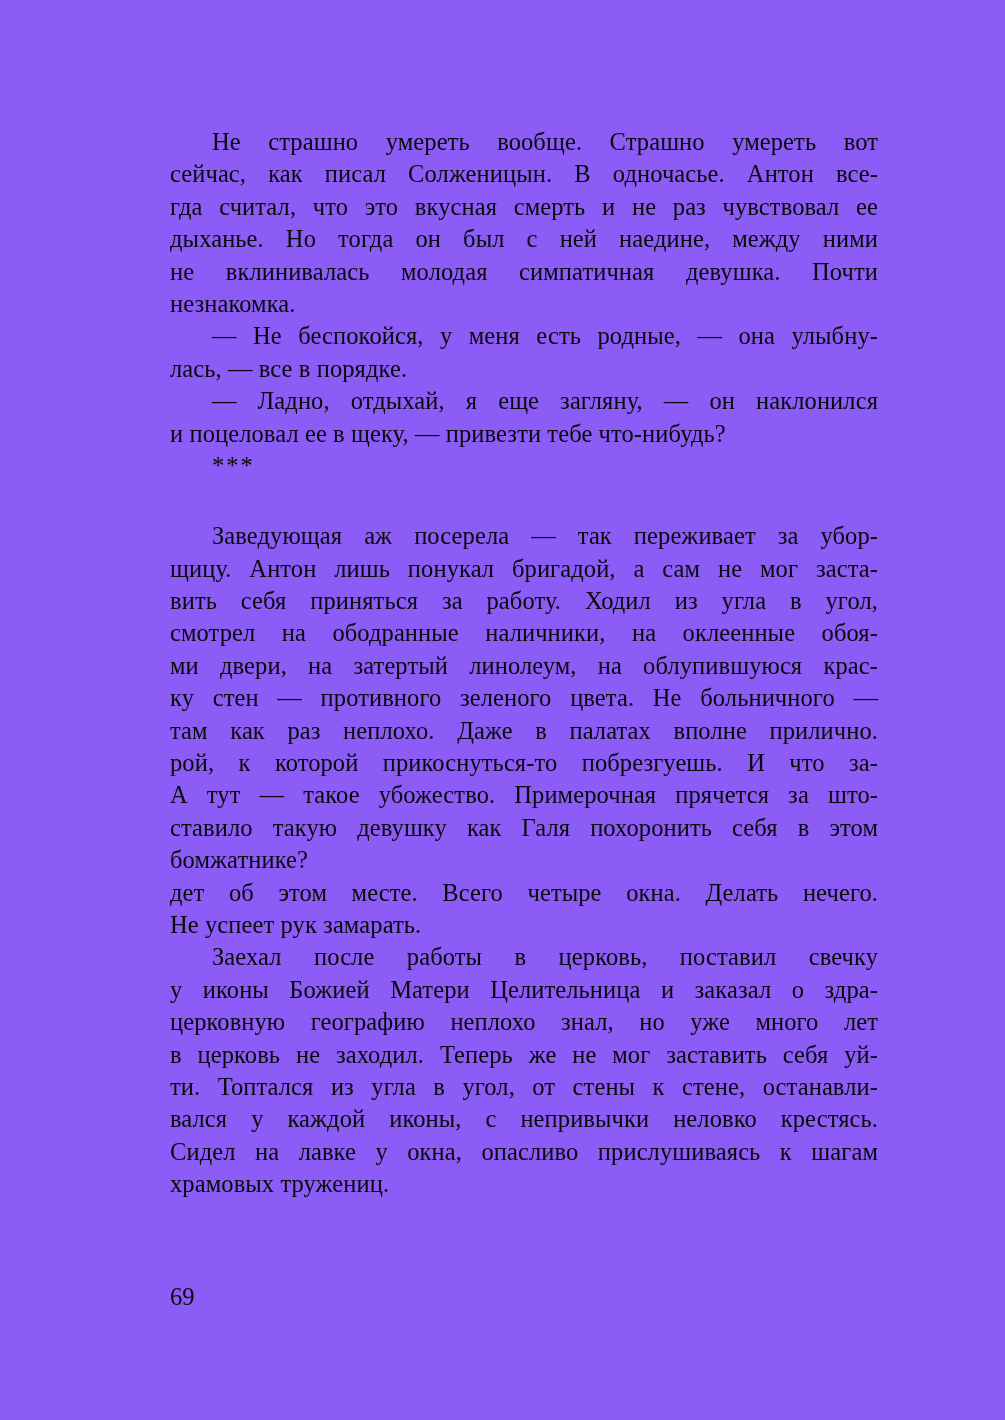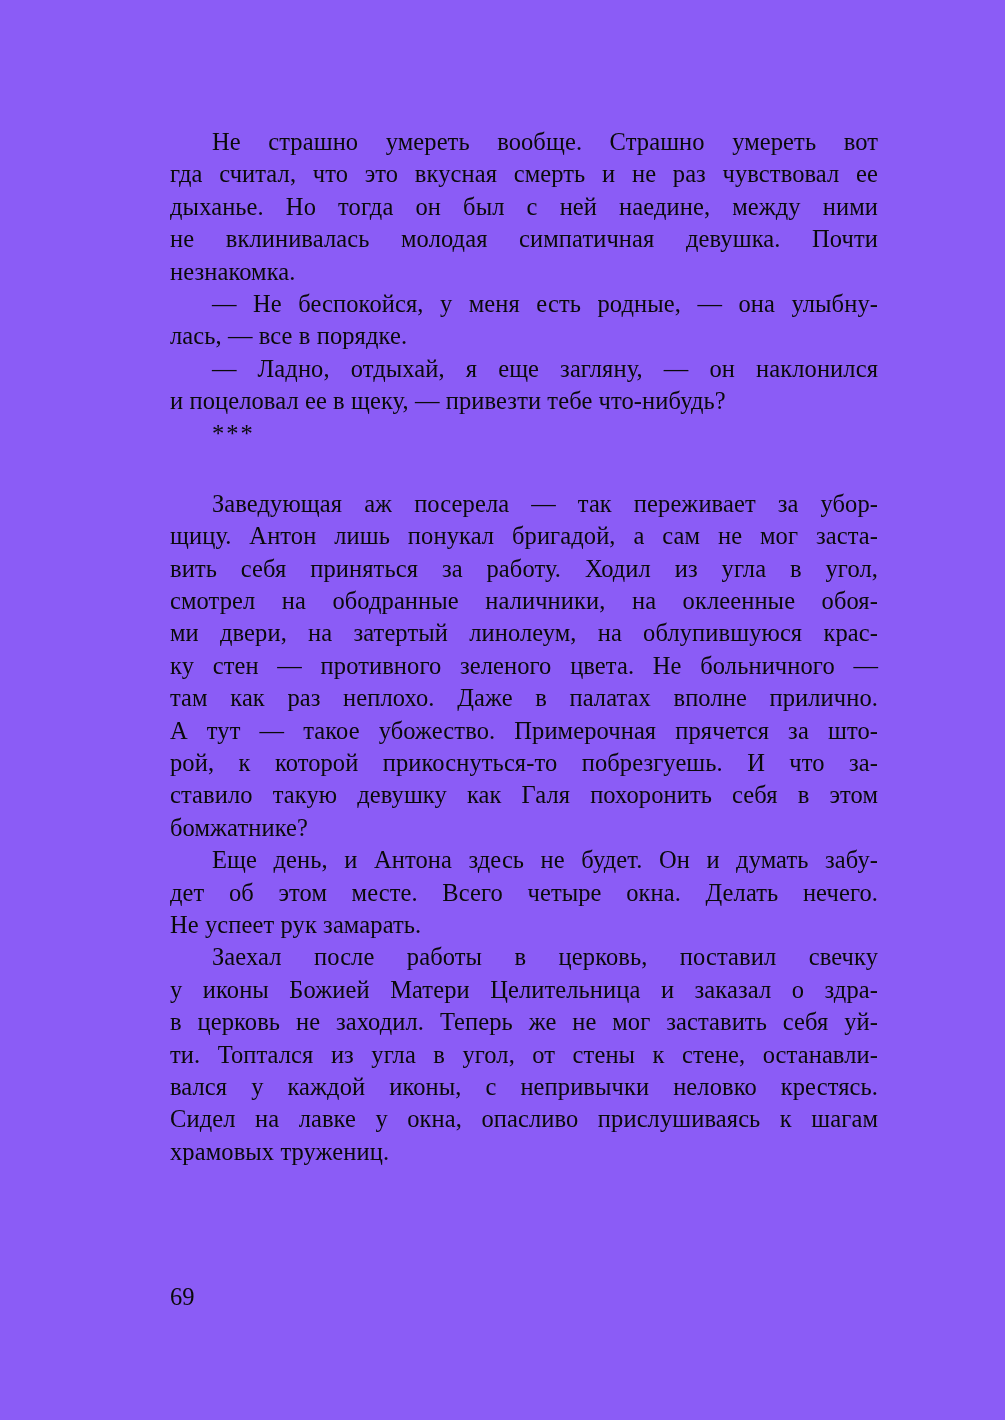--- a/index.html
+++ b/index.html
@@ -55,20 +55,21 @@
   }
 </style>
 </head>
 <body>
 
 <div class="page">
   <div class="text-block">
 
     <div class="para">
       <div class="ln first">Не страшно умереть вообще. Страшно умереть вот</div>
+      <div class="ln">сейчас, как писал Солженицын. В одночасье. Антон все-</div>
       <div class="ln">гда считал, что это вкусная смерть и не раз чувствовал ее</div>
       <div class="ln">дыханье. Но тогда он был с ней наедине, между ними</div>
       <div class="ln">не вклинивалась молодая симпатичная девушка. Почти</div>
       <div class="ln last">незнакомка.</div>
     </div>
 
     <div class="para">
       <div class="ln first">— Не беспокойся, у меня есть родные, — она улыбну-</div>
       <div class="ln last">лась, — все в порядке.</div>
     </div>
@@ -83,35 +84,35 @@
     <div class="section-gap"></div>
 
     <div class="para">
       <div class="ln first">Заведующая аж посерела — так переживает за убор-</div>
       <div class="ln">щицу. Антон лишь понукал бригадой, а сам не мог заста-</div>
       <div class="ln">вить себя приняться за работу. Ходил из угла в угол,</div>
       <div class="ln">смотрел на ободранные наличники, на оклеенные обоя-</div>
       <div class="ln">ми двери, на затертый линолеум, на облупившуюся крас-</div>
       <div class="ln">ку стен — противного зеленого цвета. Не больничного —</div>
       <div class="ln">там как раз неплохо. Даже в палатах вполне прилично.</div>
+      <div class="ln">рой, к которой прикоснуться-то побрезгуешь. И что за-</div>
       <div class="ln">А тут — такое убожество. Примерочная прячется за што-</div>
-      <div class="ln">рой, к которой прикоснуться-то побрезгуешь. И что за-</div>
       <div class="ln">ставило такую девушку как Галя похоронить себя в этом</div>
       <div class="ln last">бомжатнике?</div>
     </div>
 
     <div class="para">
-      <div class="ln first">Еще день, и Антона здесь не будет. Он и думать забу-</div>
       <div class="ln">дет об этом месте. Всего четыре окна. Делать нечего.</div>
       <div class="ln last">Не успеет рук замарать.</div>
     </div>
 
     <div class="para">
       <div class="ln first">Заехал после работы в церковь, поставил свечку</div>
       <div class="ln">у иконы Божией Матери Целительница и заказал о здра-</div>
+      <div class="ln">церковную географию неплохо знал, но уже много лет</div>
       <div class="ln">в церковь не заходил. Теперь же не мог заставить себя уй-</div>
       <div class="ln">ти. Топтался из угла в угол, от стены к стене, останавли-</div>
       <div class="ln">вался у каждой иконы, с непривычки неловко крестясь.</div>
       <div class="ln">Сидел на лавке у окна, опасливо прислушиваясь к шагам</div>
       <div class="ln last">храмовых тружениц.</div>
     </div>
 
   </div>
 
   <div class="page-number">69</div>

